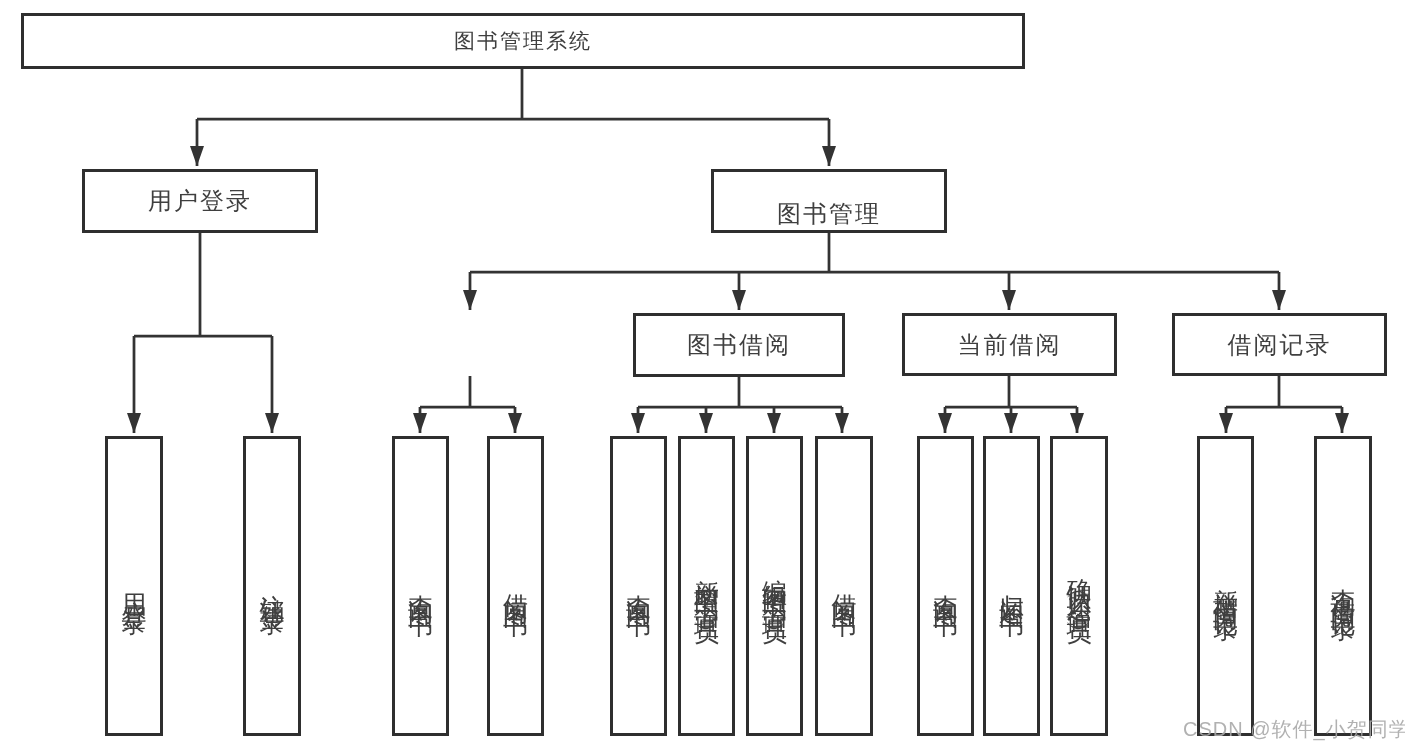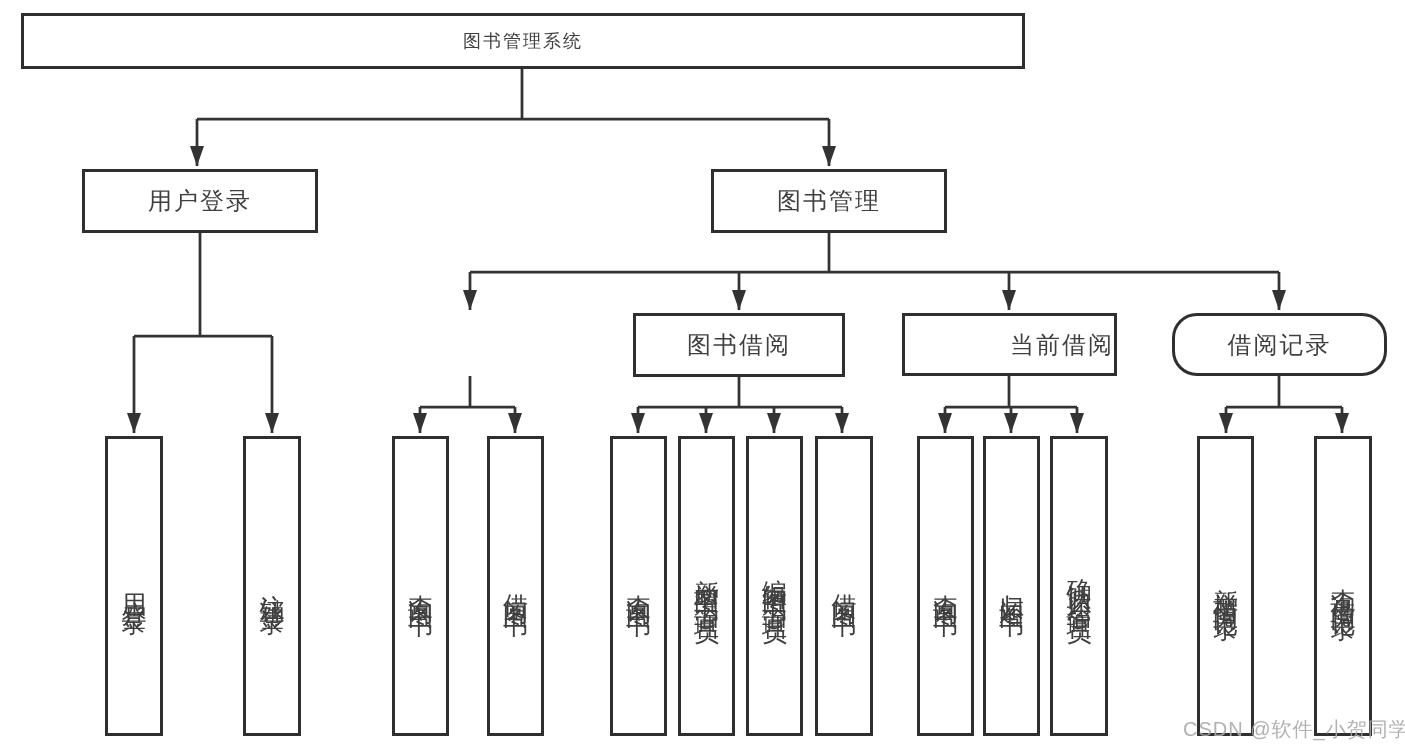--- a/index.html
+++ b/index.html
@@ -32,21 +32,21 @@
     align-items: center;
     justify-content: center;
     text-align: center;
     z-index: 2;
   }
   .hnode {
     font-size: 24px;
     letter-spacing: 2px;
   }
   .root-node {
-    font-size: 18px;
+    font-size: 21px;
     letter-spacing: 2px;
     text-align: center;
   }
   .vnode .vtext {
     writing-mode: vertical-rl;
     text-orientation: mixed;
     font-size: 25px;
     letter-spacing: 6px;
     line-height: 1;
   }
@@ -110,31 +110,31 @@
     </g>
   </svg>
 
   <div class="node root-node" style="left:21px; top:13px; width:1004px; height:56px;">
     <span>图书管理系统</span>
   </div>
 
   <div class="node hnode" style="left:82px; top:169px; width:236px; height:64px;">
     <span>用户登录</span>
   </div>
-  <div class="node hnode" style="left:711px; top:169px; width:236px; height:64px;">
+  <div class="node hnode" style="left:711px; top:169px; width:236px; height:64px;align-items:flex-end;">
     <span>图书管理</span>
   </div>
 
   <div class="node hnode" style="left:633px; top:313px; width:212px; height:64px;">
     <span>图书借阅</span>
   </div>
-  <div class="node hnode" style="left:902px; top:313px; width:215px; height:63px;justify-content:flex-end;">
+  <div class="node hnode" style="left:902px; top:313px; width:215px; height:63px;">
     <span>当前借阅</span>
   </div>
-  <div class="node hnode" style="left:1172px; top:313px; width:215px; height:63px;border-radius:25px;">
+  <div class="node hnode" style="left:1172px; top:313px; width:215px; height:63px;">
     <span>借阅记录</span>
   </div>
 
   <div class="node vnode" style="left:105px; width:58px;">
     <span class="vtext">用户登录</span>
   </div>
   <div class="node vnode" style="left:243px; width:58px;">
     <span class="vtext">注销登录</span>
   </div>
 

